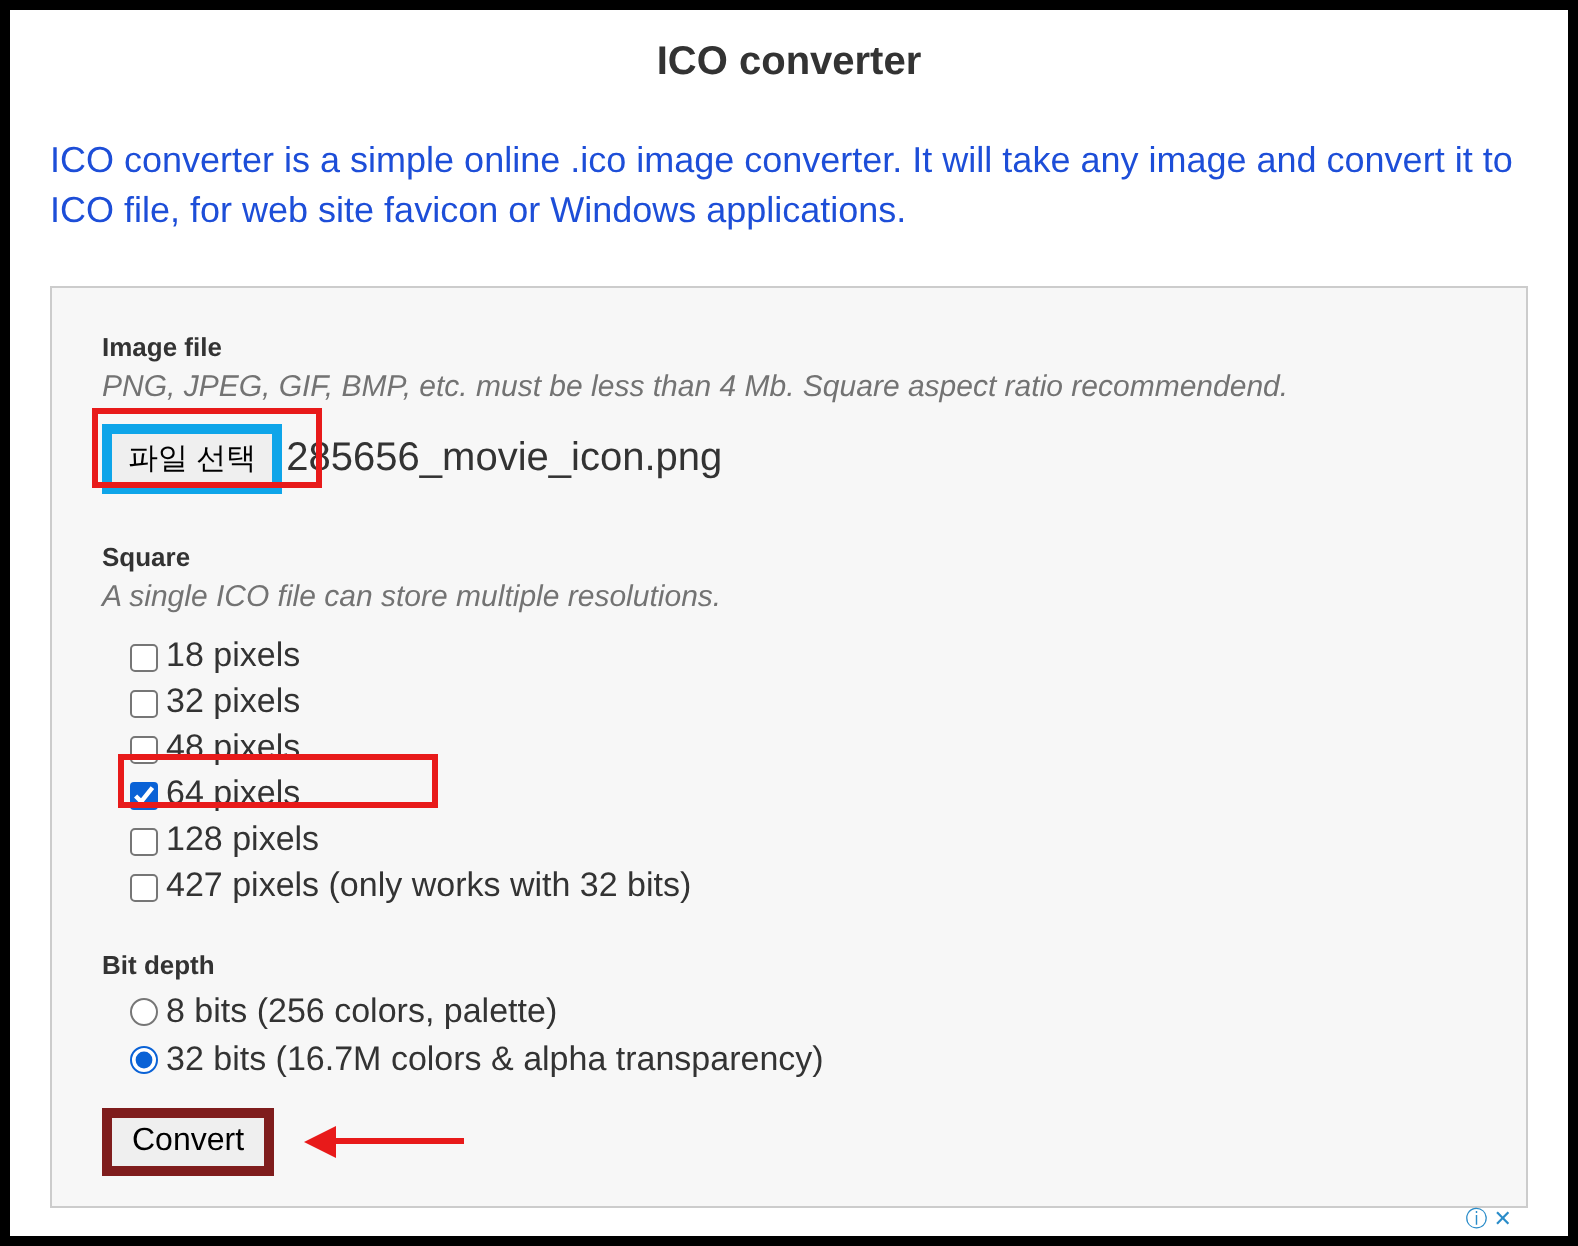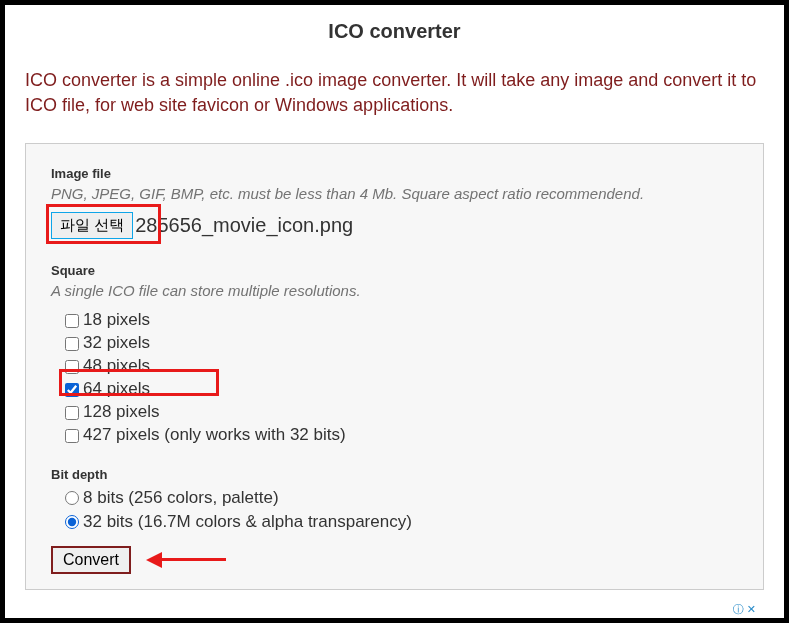--- a/index.html
+++ b/index.html
@@ -16,21 +16,21 @@
       text-align: center;
       font-size: 20px;
       font-weight: bold;
       margin: 5px 0 25px 0;
       color: #333;
     }
     .description {
       font-size: 18px;
       line-height: 1.4;
       margin-bottom: 25px;
-      color: #7f1d1d;
+      color: #1d4ed8;
     }
     .form-box {
       background: #f7f7f7;
       border: 1px solid #ccc;
       padding: 22px 25px 15px 25px;
     }
     .section-title {
       font-weight: bold;
       font-size: 13px;
       color: #333;
@@ -45,21 +45,21 @@
     .file-row {
       display: flex;
       align-items: center;
       margin-bottom: 24px;
       position: relative;
     }
     .file-btn {
       font-family: inherit;
       font-size: 15px;
       background: #efefef;
-      border: 1px solid #0ea5e9;
+      border: 5px solid #0ea5e9;
       padding: 3px 8px;
       cursor: pointer;
       position: relative;
       z-index: 2;
     }
     .file-highlight {
       position: absolute;
       top: -8px;
       left: -5px;
       width: 115px;
@@ -119,21 +119,21 @@
     }
     .convert-row {
       display: flex;
       align-items: center;
       gap: 15px;
     }
     .convert-btn {
       font-family: inherit;
       font-size: 16px;
       background: #efefef;
-      border: 2px solid #7f1d1d;
+      border: 5px solid #7f1d1d;
       padding: 3px 10px;
       cursor: pointer;
     }
     .arrow {
       width: 80px;
       height: 14px;
       position: relative;
     }
     .arrow-line {
       position: absolute;

